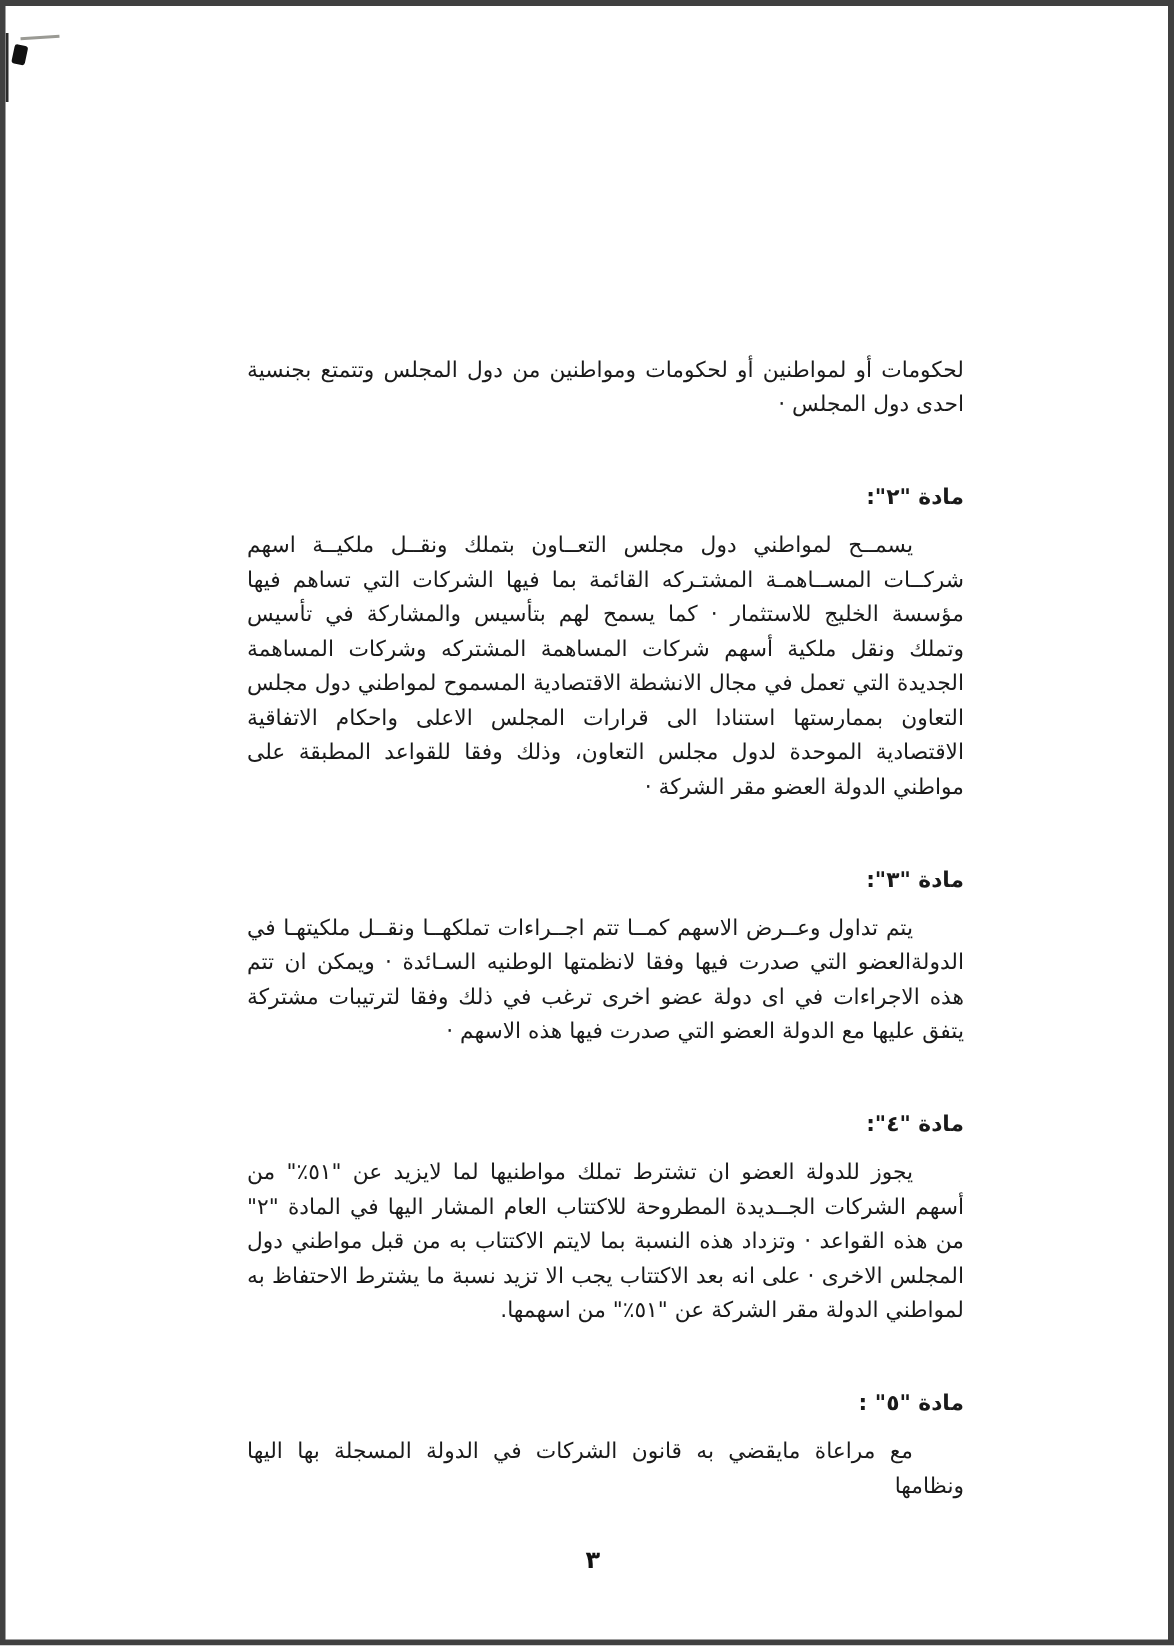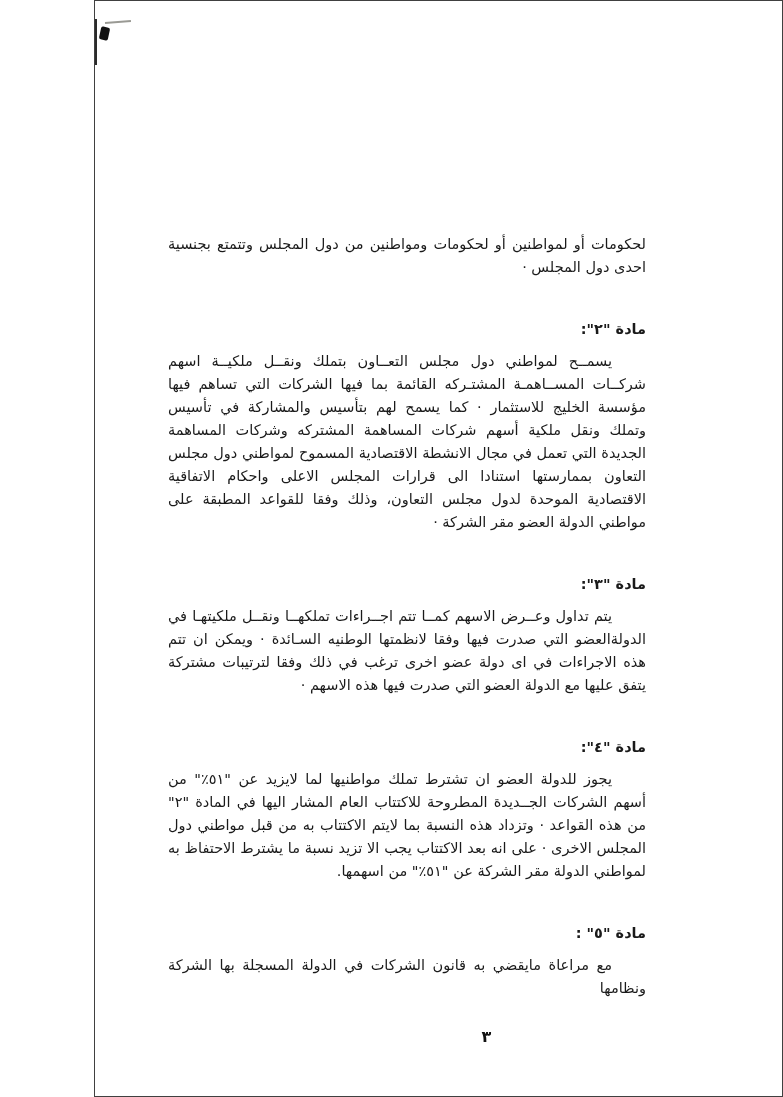--- a/index.html
+++ b/index.html
@@ -2,24 +2,24 @@
 <html lang="ar" dir="rtl"><head>
 <meta charset="utf-8">
 <style>
   html, body {
     margin: 0;
     padding: 0;
     background: #ffffff;
   }
   .page {
     position: relative;
-    width: 689px;
+    width: 783px;
     height: 1097px;
     background: #ffffff;
-    border: 1px solid #404040;
+    border: 4px solid #404040;
     box-sizing: border-box;
     overflow: hidden;
     direction: rtl;
     font-family: "DejaVu Sans", "Liberation Sans", sans-serif;
     color: #1a1a1a;
     margin-left: 35px;
   }
   
   .speck {
     position: absolute;
@@ -99,19 +99,19 @@
     <h3 class="article-heading">مادة "٢":</h3>
     <p>يسمــح لمواطني دول مجلس التعــاون بتملك ونقــل ملكيــة اسهم شركــات المســاهمـة المشتـركه القائمة بما فيها الشركات التي تساهم فيها مؤسسة الخليج للاستثمار · كما يسمح لهم بتأسيس والمشاركة في تأسيس وتملك ونقل ملكية أسهم شركات المساهمة المشتركه وشركات المساهمة الجديدة التي تعمل في مجال الانشطة الاقتصادية المسموح لمواطني دول مجلس التعاون بممارستها استنادا الى قرارات المجلس الاعلى واحكام الاتفاقية الاقتصادية الموحدة لدول مجلس التعاون، وذلك وفقا للقواعد المطبقة على مواطني الدولة العضو مقر الشركة ·</p>
 
     <h3 class="article-heading">مادة "٣":</h3>
     <p>يتم تداول وعــرض الاسهم كمــا تتم اجــراءات تملكهــا ونقــل ملكيتهـا في الدولةالعضو التي صدرت فيها وفقا لانظمتها الوطنيه السـائدة · ويمكن ان تتم هذه الاجراءات في اى دولة عضو اخرى ترغب في ذلك وفقا لترتيبات مشتركة يتفق عليها مع الدولة العضو التي صدرت فيها هذه الاسهم ·</p>
 
     <h3 class="article-heading">مادة "٤":</h3>
     <p>يجوز للدولة العضو ان تشترط تملك مواطنيها لما لايزيد عن "٥١٪" من أسهم الشركات الجــديدة المطروحة للاكتتاب العام المشار اليها في المادة "٢" من هذه القواعد · وتزداد هذه النسبة بما لايتم الاكتتاب به من قبل مواطني دول المجلس الاخرى · على انه بعد الاكتتاب يجب الا تزيد نسبة ما يشترط الاحتفاظ به لمواطني الدولة مقر الشركة عن "٥١٪" من اسهمها.</p>
 
     <h3 class="article-heading">مادة "٥" :</h3>
-    <p>مع مراعاة مايقضي به قانون الشركات في الدولة المسجلة بها الشركة ونظامها</p>
+    <p>مع مراعاة مايقضي به قانون الشركات في الدولة المسجلة بها اليها ونظامها</p>
 
   </div>
 
   <div class="page-number">٣</div>
 
 </div>
 
 </body></html>

